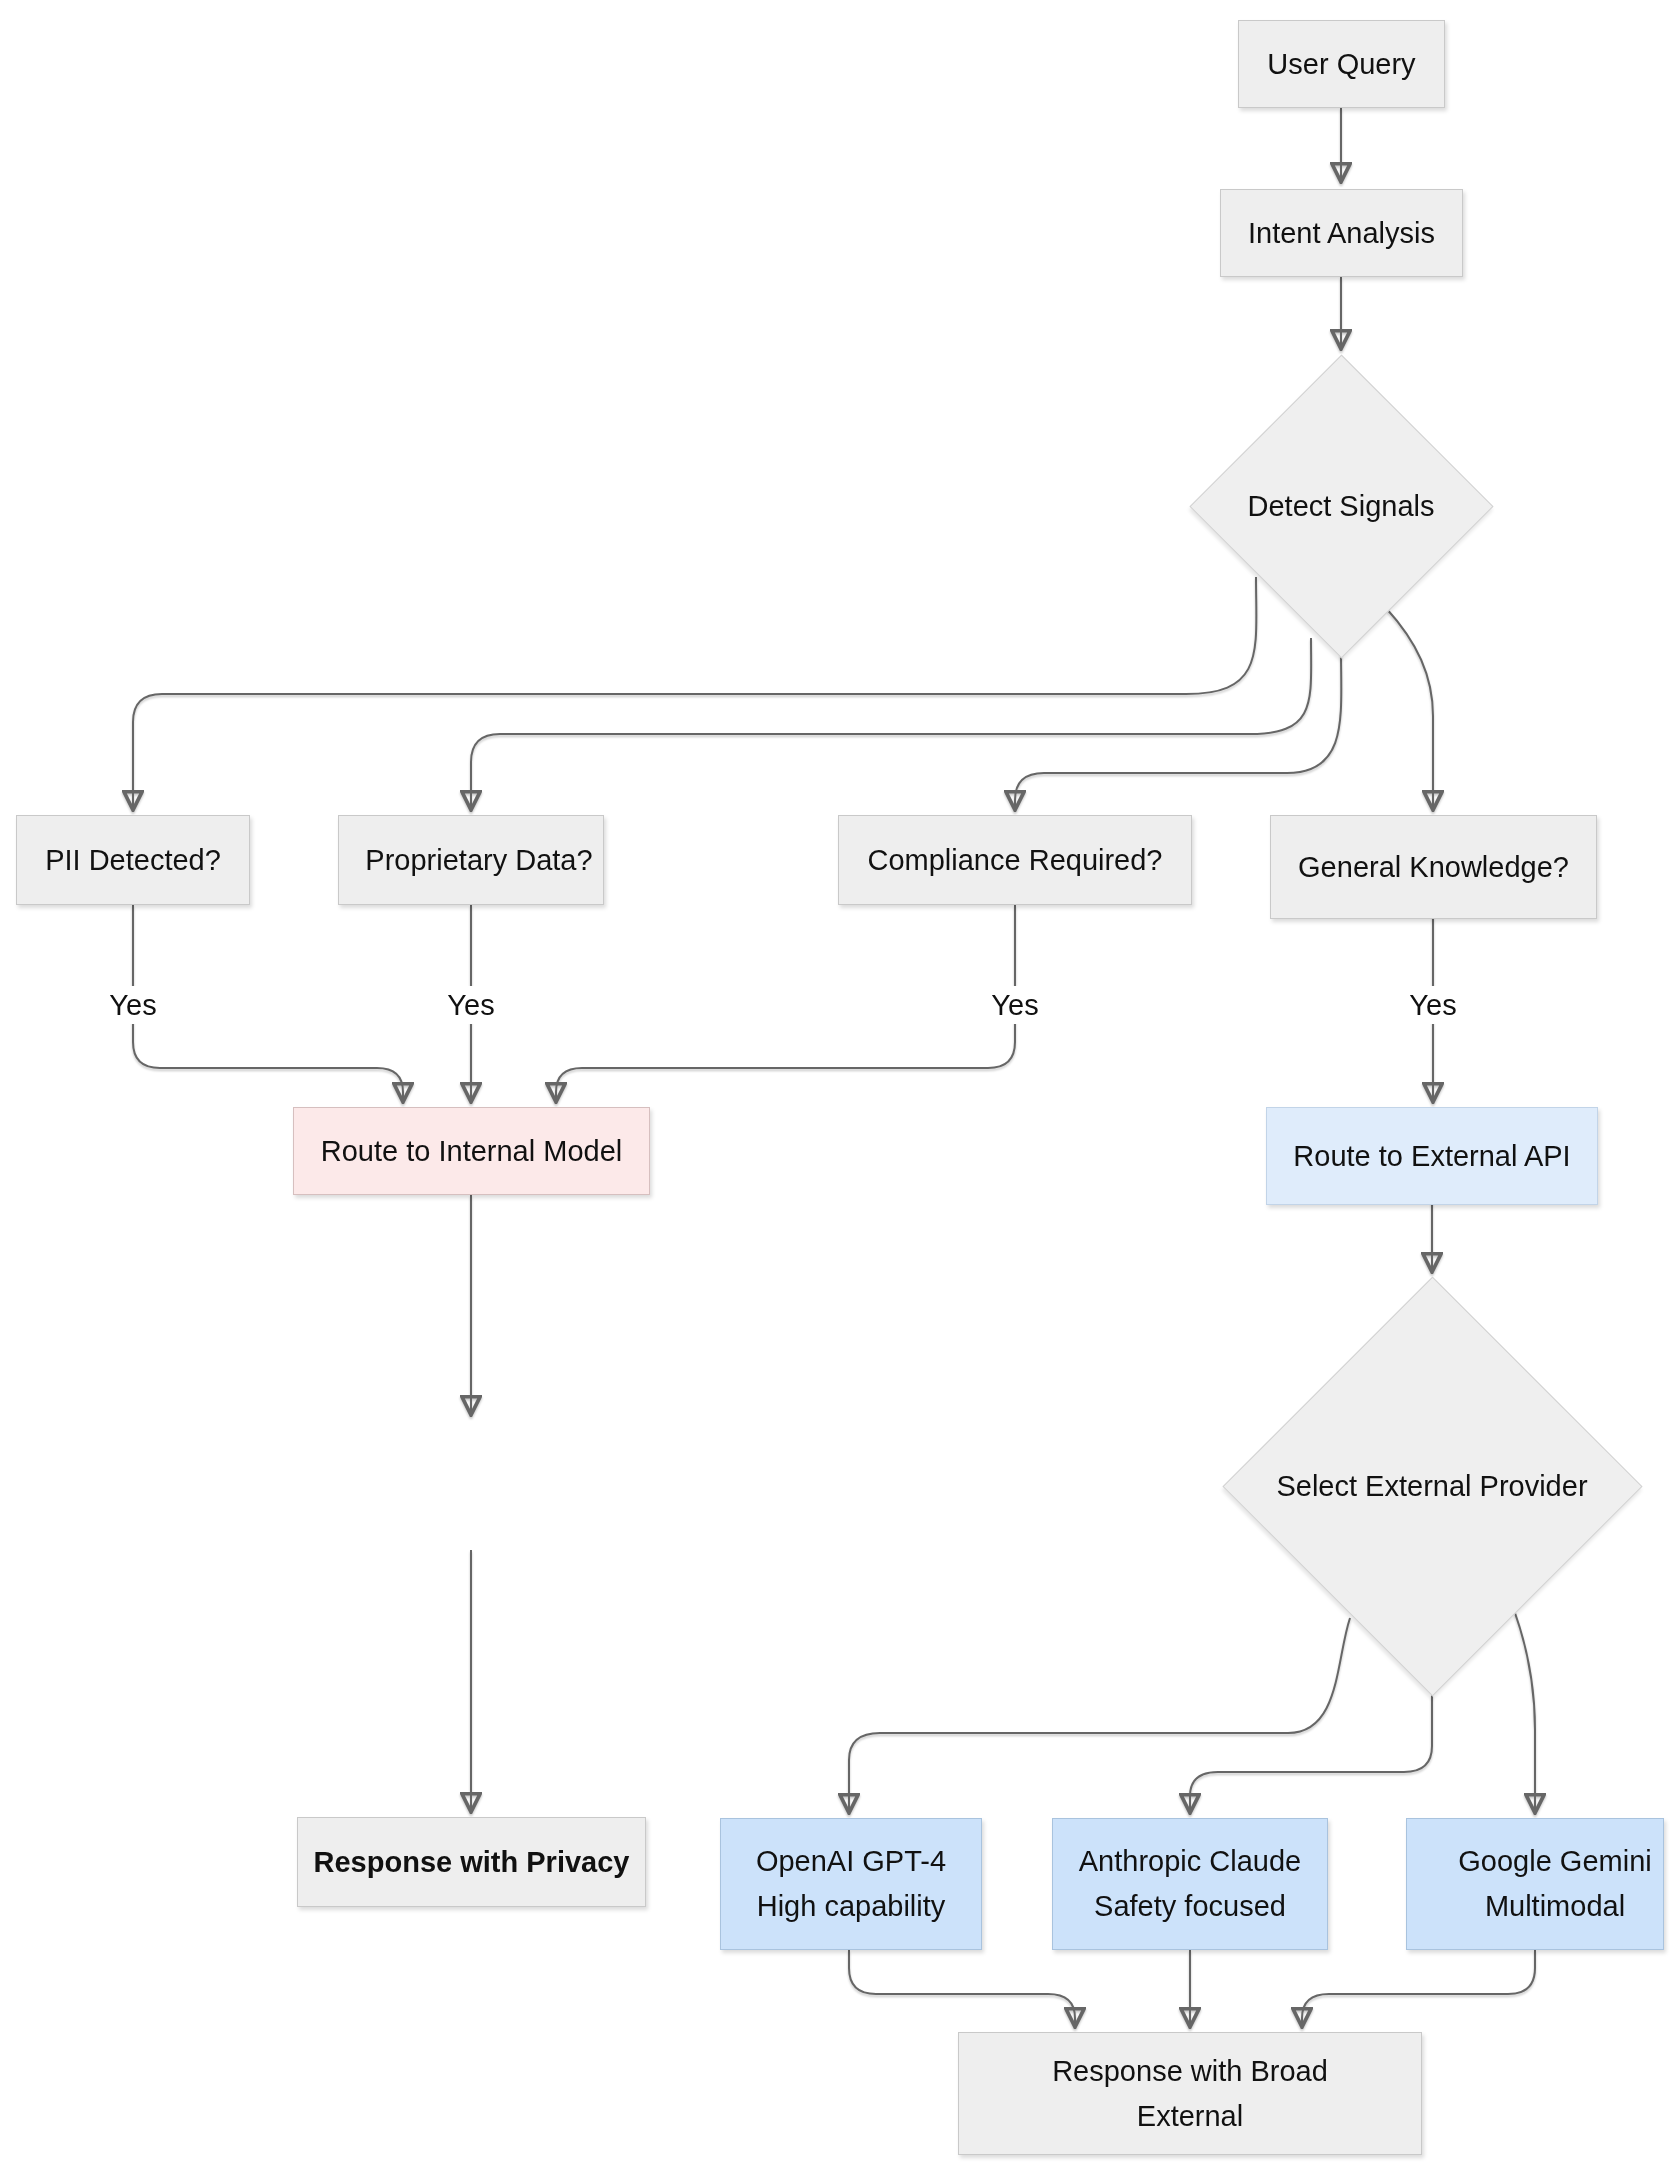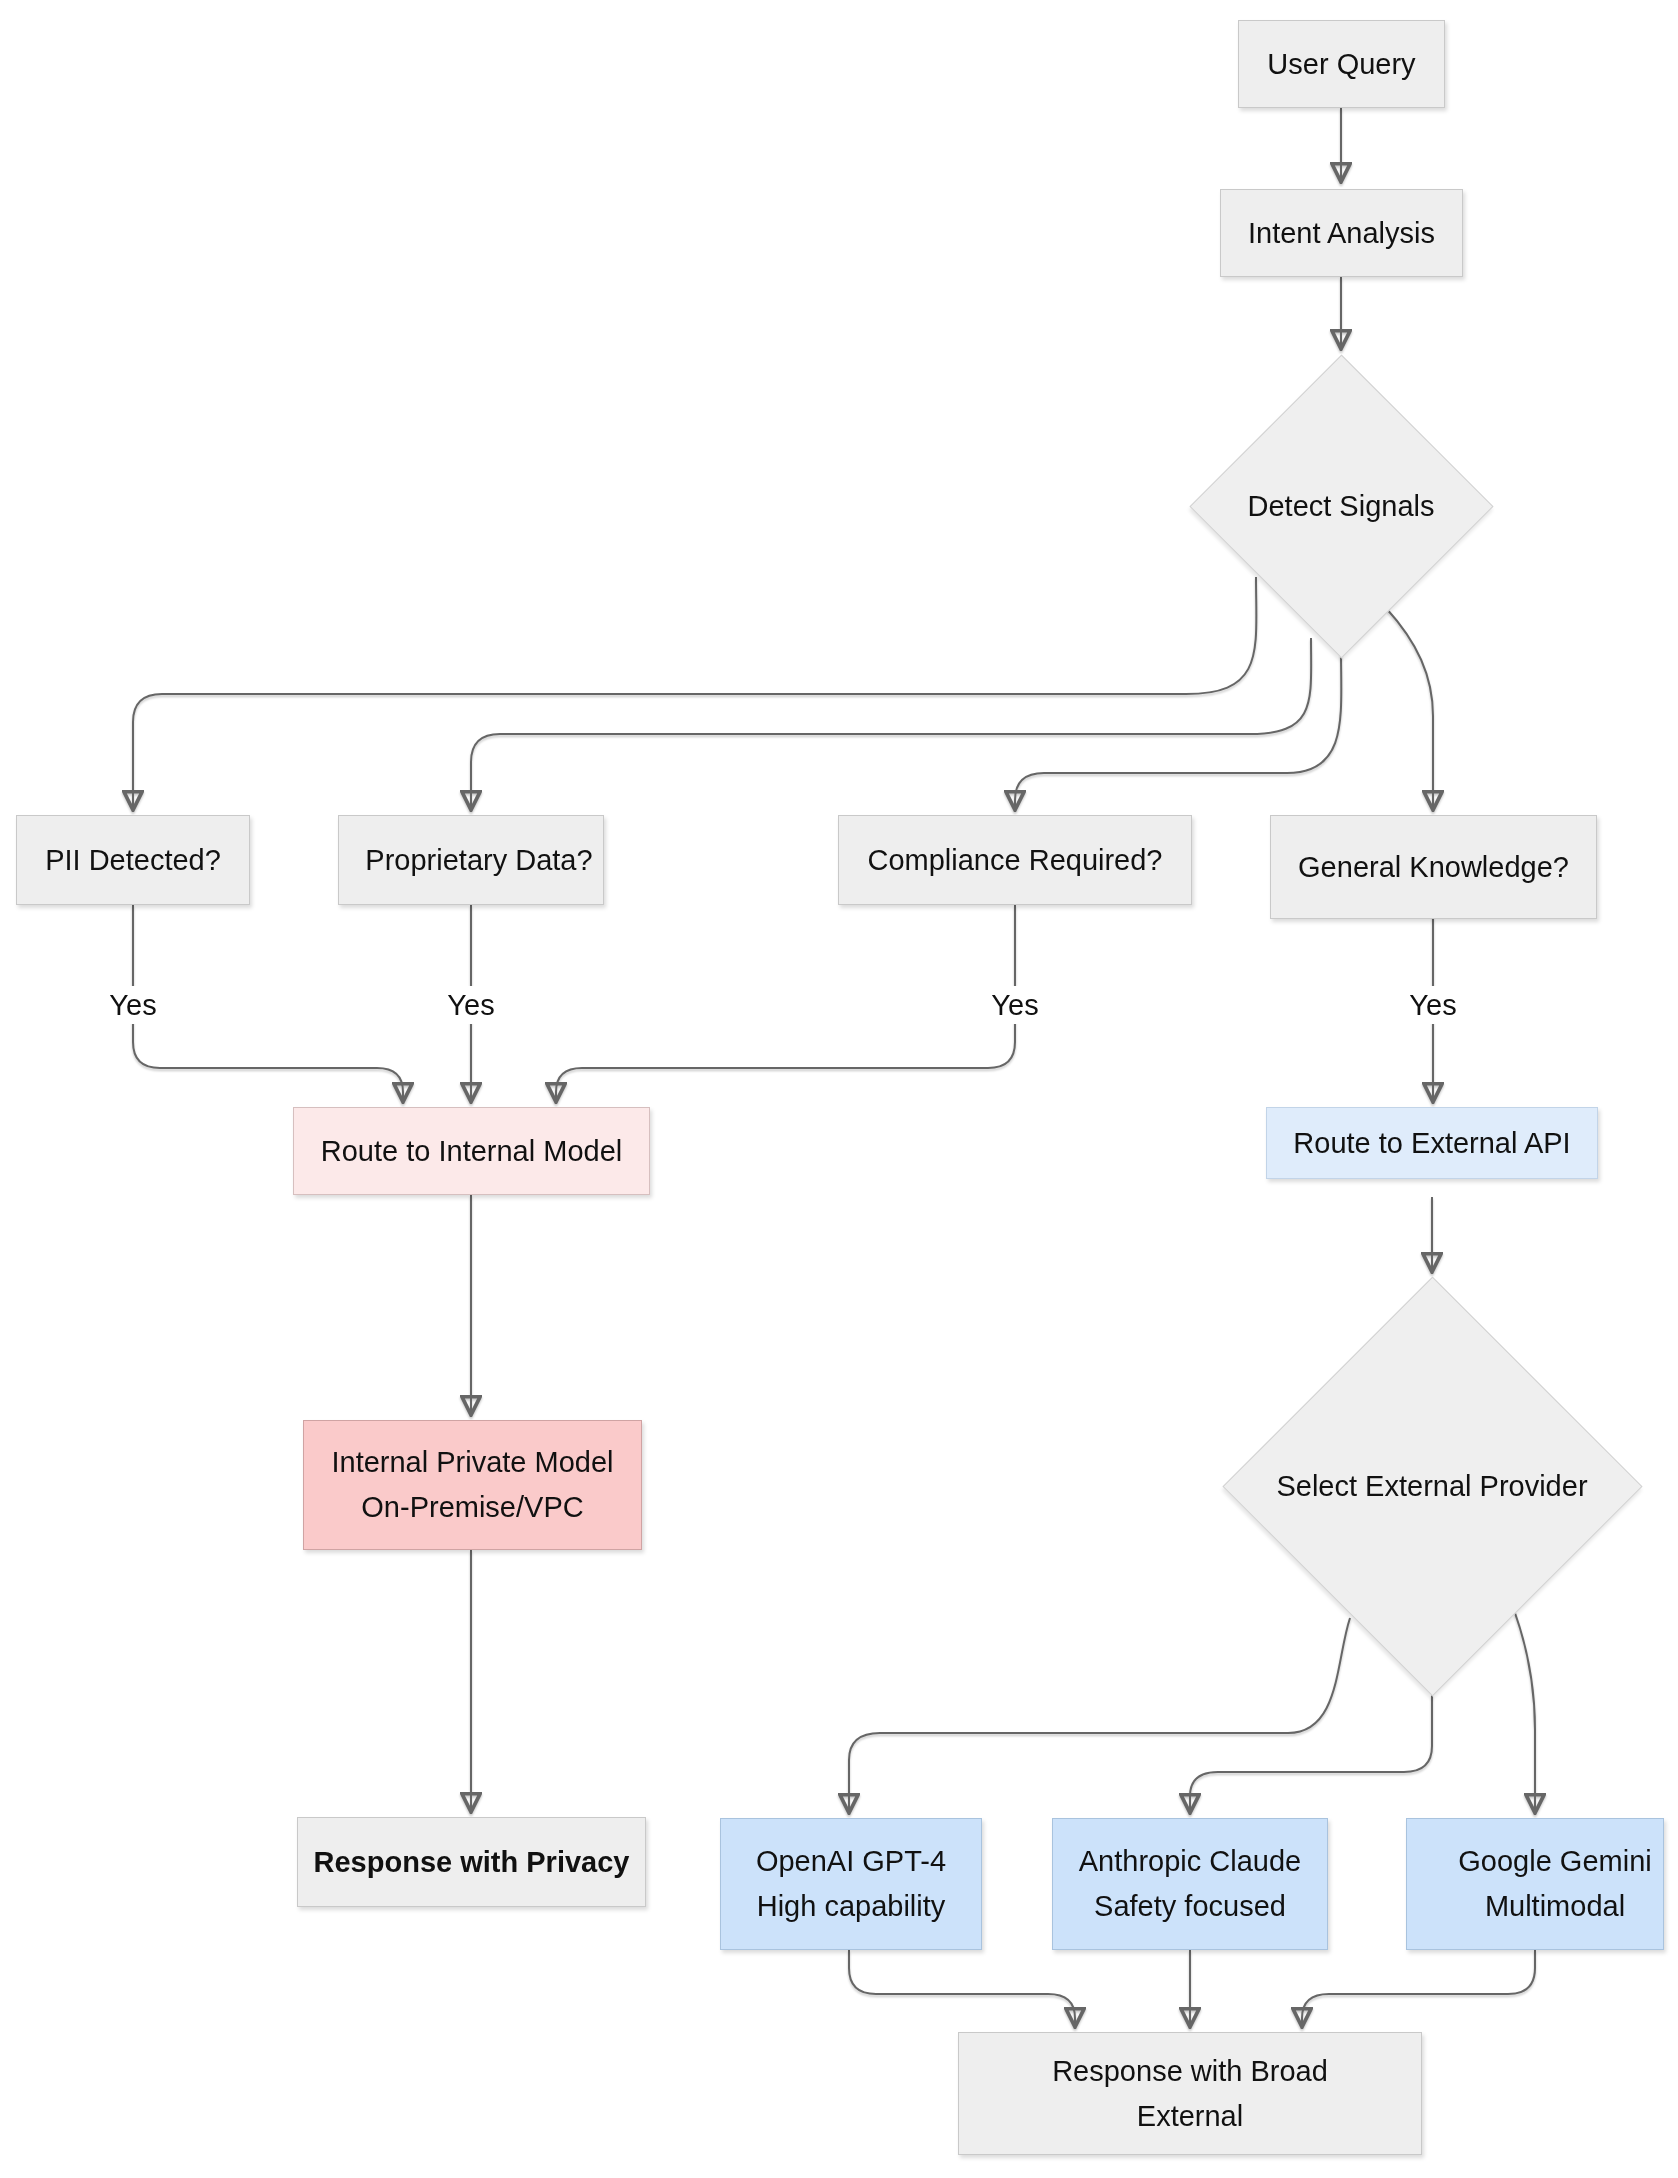--- a/index.html
+++ b/index.html
@@ -150,28 +150,24 @@
     <span>Yes</span>
   </div>
   <div class="edge-label" style="left:1433px; top:1005px;">
     <span>Yes</span>
   </div>
 
   <div class="node pink-light" style="left:293px; top:1107px; width:357px; height:88px;">
     <span>Route to Internal Model</span>
   </div>
 
-  <div class="node blue-light" style="left:1266px; top:1107px; width:332px; height:72px;">
+  <div class="node blue-light" style="left:1266px; top:1107px; width:332px; height:98px;">
     <span>Route to External API</span>
   </div>
 
-  <div class="node pink" style="left:303px; top:1420px; width:339px; height:130px;">
-    <span>Internal Private Model</span>
-    <span>On-Premise/VPC</span>
-  </div>
 
   <div class="diamond-label" style="left:1252px; top:1464px; width:360px; height:45px;">
     <span>Select External Provider</span>
   </div>
 
   <div class="node" style="left:297px; top:1817px; width:349px; height:90px;font-weight:bold;">
     <span>Response with Privacy</span>
   </div>
 
   <div class="node blue" style="left:720px; top:1818px; width:262px; height:132px;">

